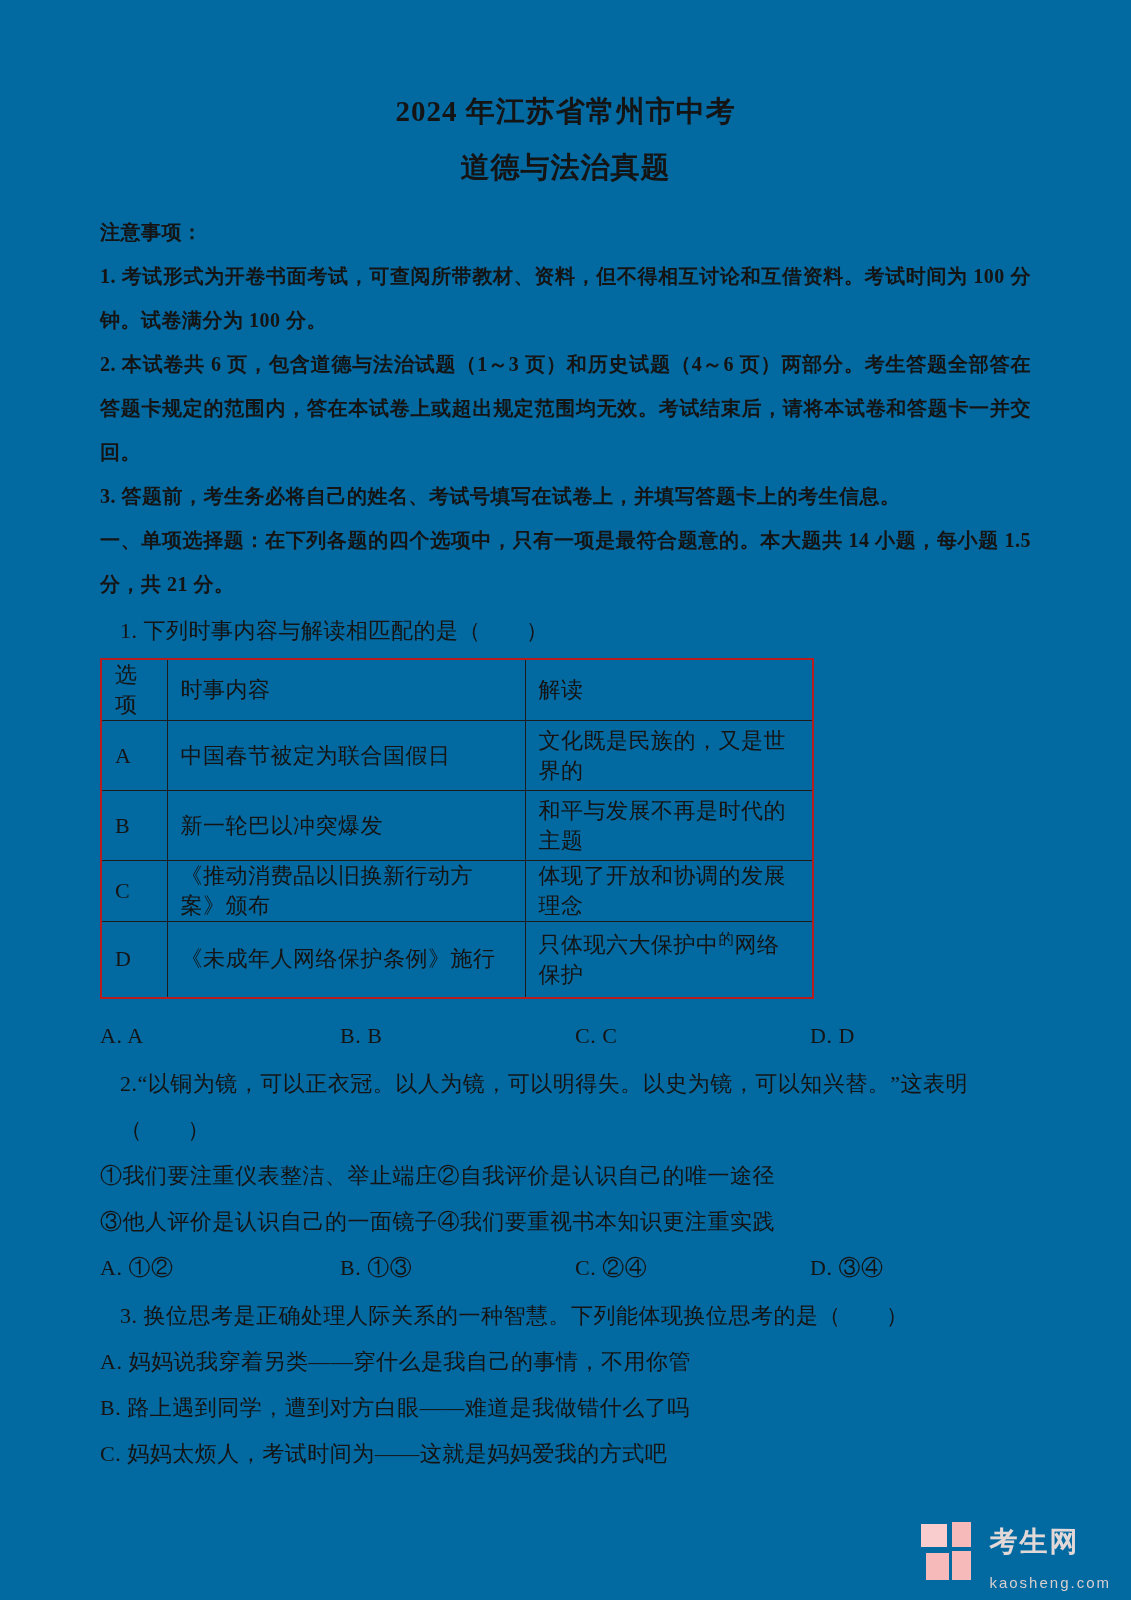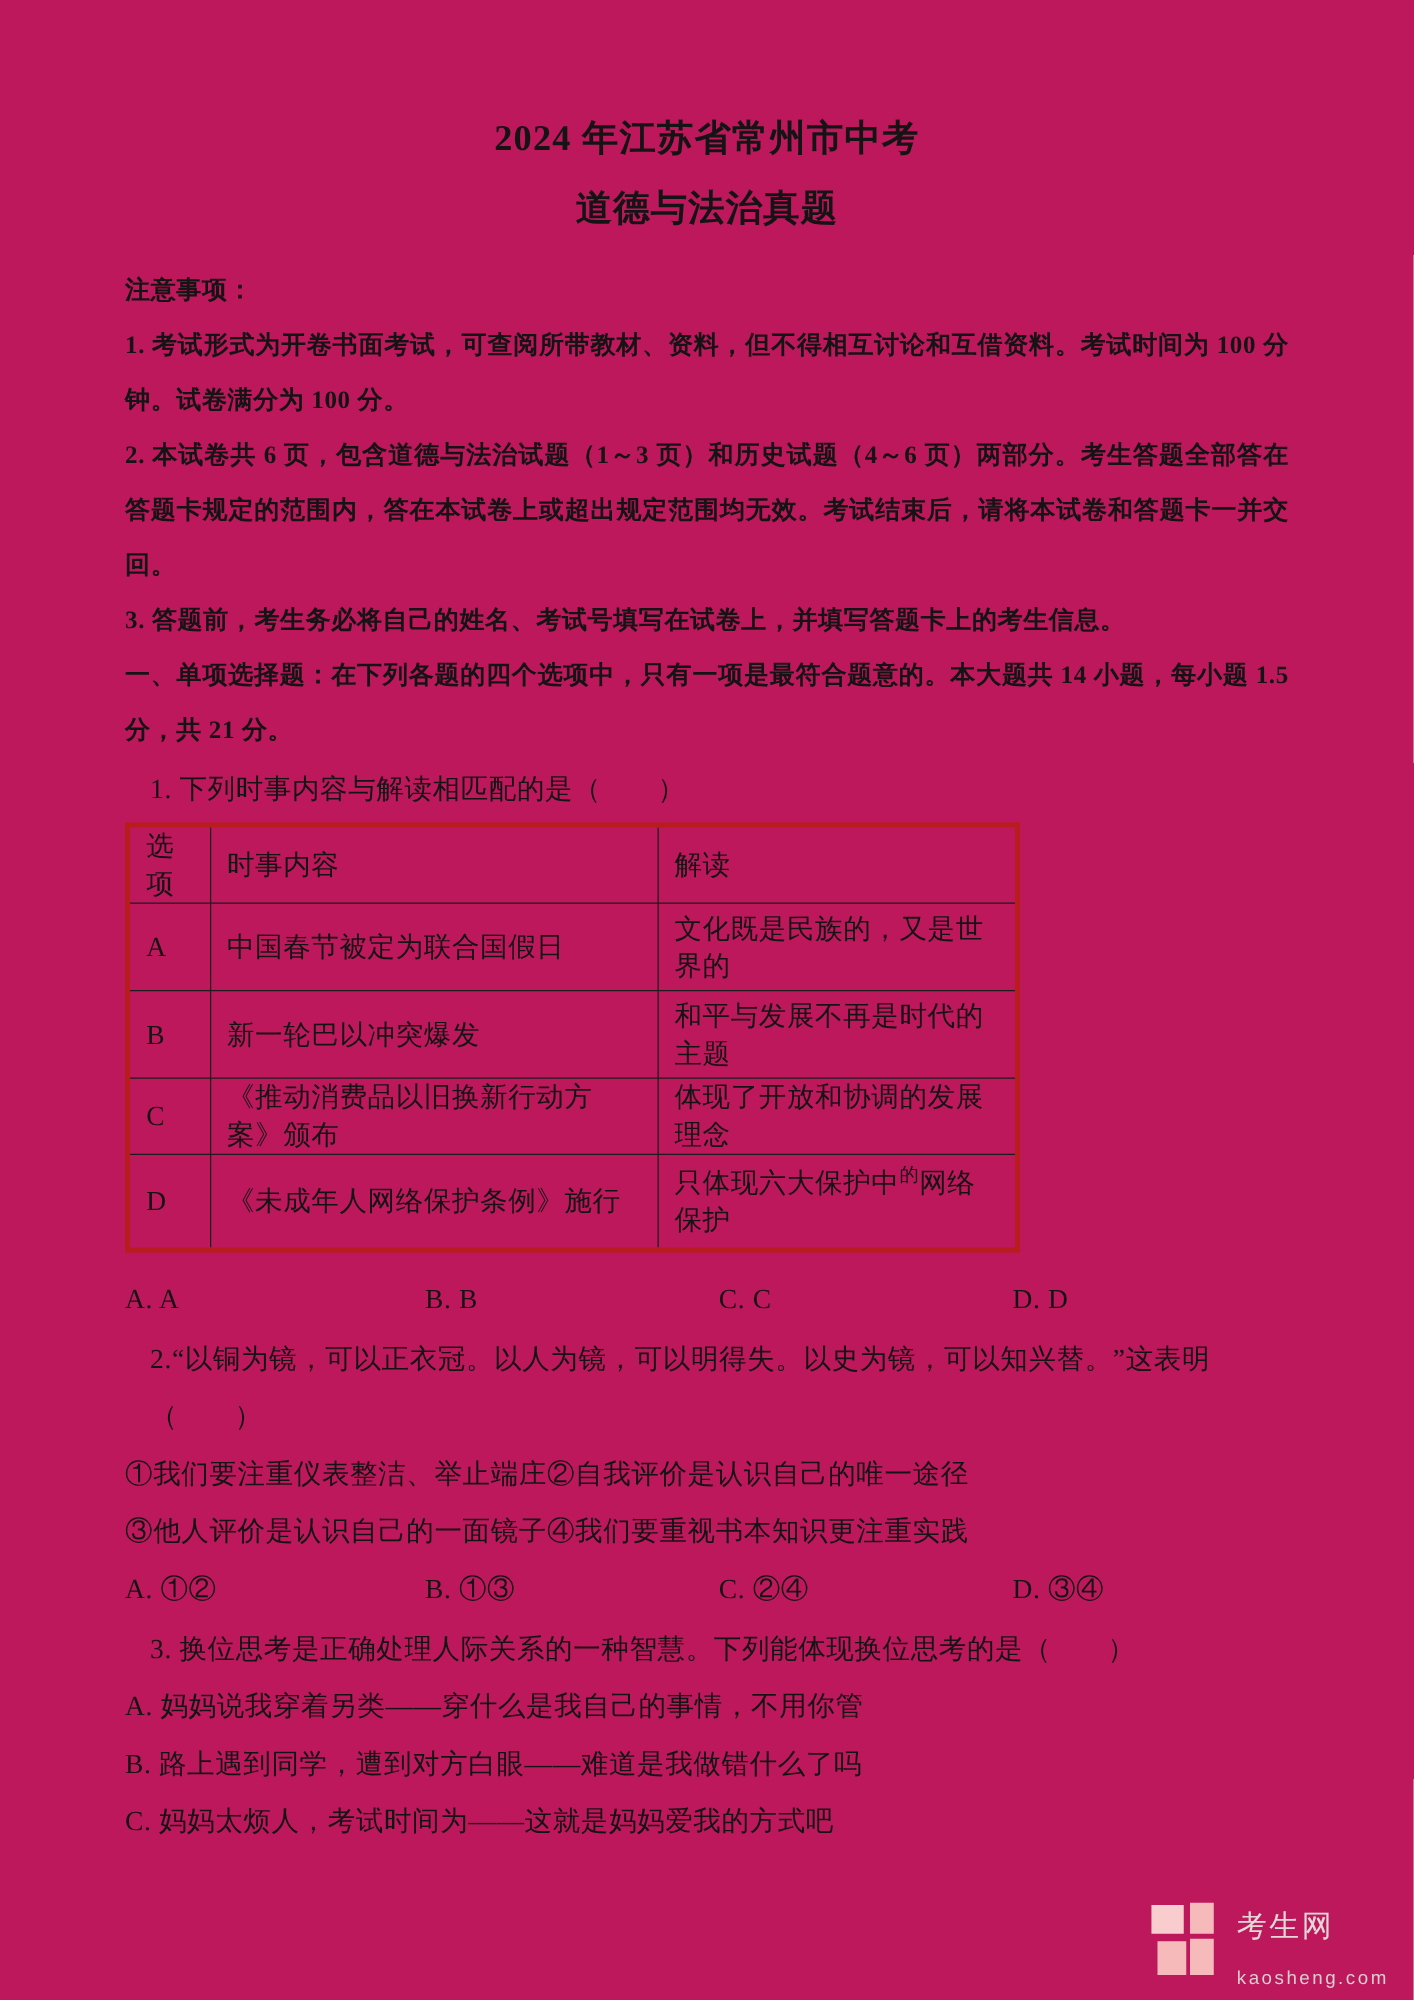--- a/index.html
+++ b/index.html
@@ -1,19 +1,19 @@
 <!DOCTYPE html>
 <html lang="zh"><head>
 <meta charset="utf-8">
 <style>
   html,body { margin:0; padding:0; background:#ffffff; }
   .page {
     position:relative;
     width:1131px; height:1600px;
-    background:#be185d;
+    background:#0369a1;
     color:#141414;
     font-family:"Liberation Serif","DejaVu Serif",serif;
     overflow:hidden;
     box-sizing:border-box;
   }
   .content { padding:92px 100px 0 100px; }
 
   .title {
     text-align:center;
     font-size:29px; font-weight:700;
@@ -34,21 +34,21 @@
   .qtext {
     font-size:22px; font-weight:400;
     line-height:46px;
     margin:0;
     letter-spacing:0.5px;
   }
   .stem { margin-top:2px;margin-left:20px; }
 
   table.qtable {
     border-collapse:collapse;
-    border:4px solid #b91c1c;
+    border:2px solid #b91c1c;
     margin:4px 0 0 0;
     table-layout:fixed;
     width:712px;
   }
   table.qtable td {
     border:1px solid #1c1c1c;
     font-size:22px; font-weight:400;
     padding:0 13px;
     vertical-align:middle;
     letter-spacing:0.5px;
@@ -74,22 +74,22 @@
 
   .watermark {
     position:absolute;
     right:20px; bottom:8px;
     display:flex; align-items:flex-start;
     gap:12px;
     user-select:none;
   }
   .wm-text { display:flex; flex-direction:column; }
   .wm-name {
-    font-size:24px; line-height:40px;
-    font-weight:400;
+    font-size:28px; line-height:40px;
+    font-weight:700;
     color:#e3d8d8;
     letter-spacing:2px;
   }
   .wm-domain {
     font-size:15px; line-height:18px;
     font-family:"Liberation Sans","DejaVu Sans",sans-serif;
     color:#d8cfcf;
     letter-spacing:2px;
     margin-top:12px;
   }

